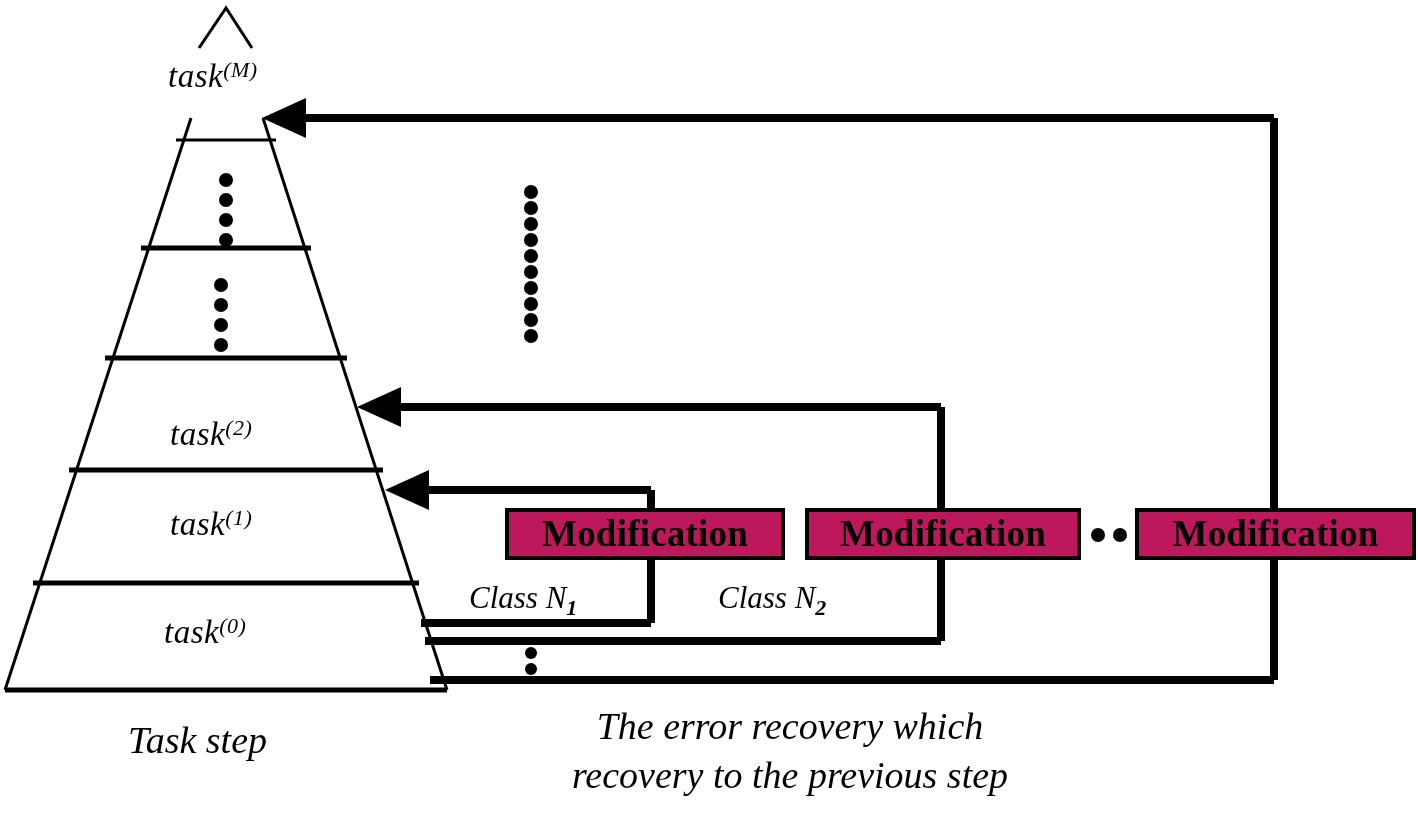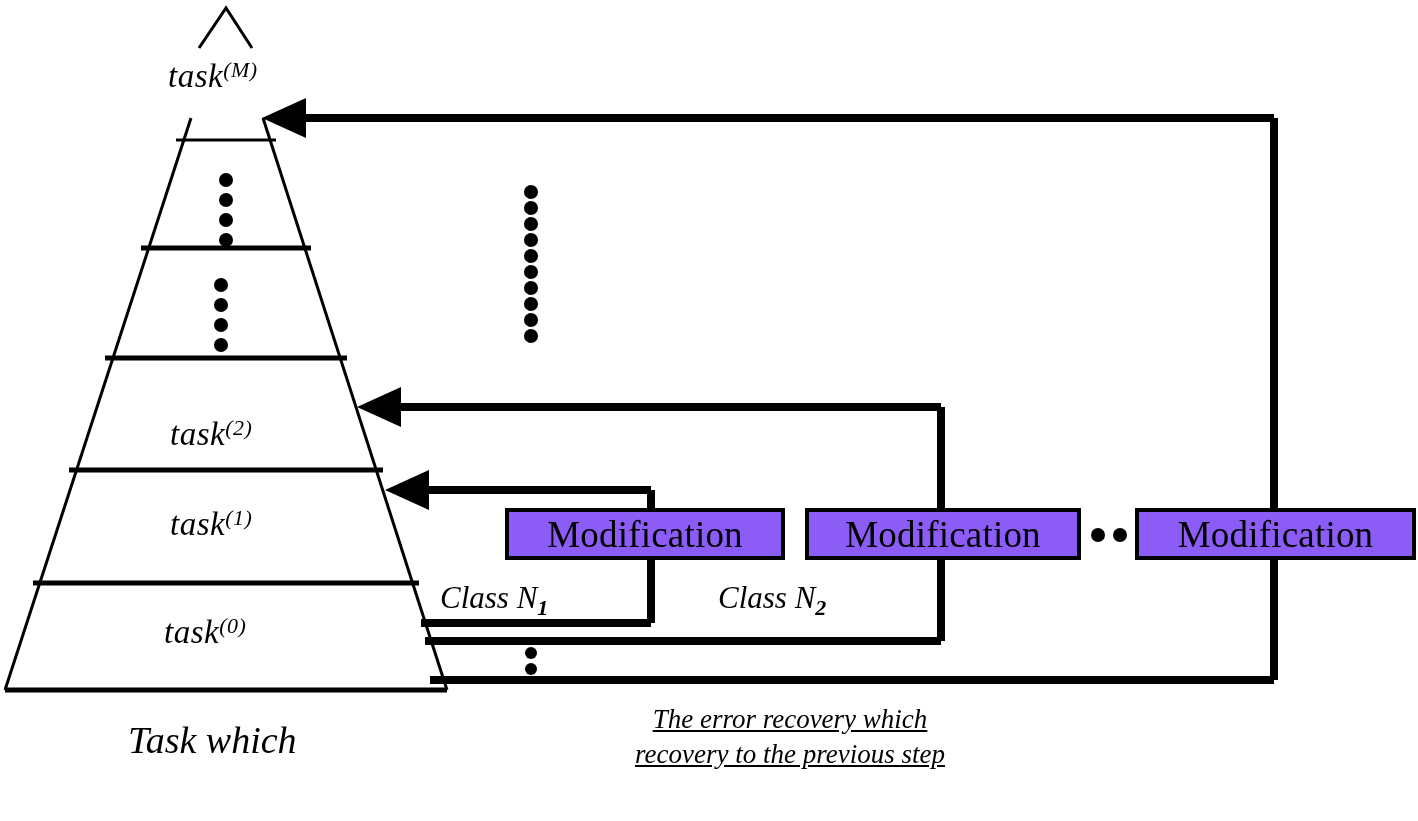--- a/index.html
+++ b/index.html
@@ -63,37 +63,37 @@
     font-size: 31px;
   }
   .class-sub {
     font-size: 22px;
     font-weight: bold;
     font-style: italic;
     vertical-align: -7px;
   }
   .caption {
     font-style: italic;
-    font-size: 27px;
+    font-size: 38px;
     line-height: 1.28;
     text-align: center;
-    text-decoration: underline;
   }
   .tasklayer {
     font-style: italic;
     font-size: 38px;
   }
   .modbox {
     position: absolute;
     display: flex;
-    align-items: center;
+    align-items: flex-start;
     justify-content: center;
-    background: #8b5cf6;
+    background: #be185d;
     border: 4px solid #000000;
     box-sizing: border-box;
+    font-weight: bold;
   }
 </style>
 </head>
 <body>
 
 <div id="canvas">
 
   <svg id="diagram" viewBox="0 0 1418 821">
 
     <path class="stroke thin" d="M 199 48 L 226 8 L 252 48"></path>
@@ -169,35 +169,35 @@
   </div>
 
   <div class="txt task-label" style="left:170px; top:505px;">
     <span>task</span><span class="task-sup">(1)</span>
   </div>
 
   <div class="txt task-label" style="left:164px; top:613px;">
     <span>task</span><span class="task-sup">(0)</span>
   </div>
 
-  <div class="txt tasklayer" style="left:128px; top:718px;">Task which</div>
+  <div class="txt tasklayer" style="left:128px; top:718px;">Task step</div>
 
   <div class="modbox" style="left:505px; top:508px; width:280px; height:52px;">
     <span class="mod-label">Modification</span>
   </div>
 
   <div class="modbox" style="left:805px; top:508px; width:276px; height:52px;">
     <span class="mod-label">Modification</span>
   </div>
 
   <div class="modbox" style="left:1135px; top:508px; width:281px; height:52px;">
     <span class="mod-label">Modification</span>
   </div>
 
-  <div class="txt class-label" style="left:440px; top:580px;">
+  <div class="txt class-label" style="left:469px; top:580px;">
     <span>Class N</span><span class="class-sub">1</span>
   </div>
 
   <div class="txt class-label" style="left:718px; top:580px;">
     <span>Class N</span><span class="class-sub">2</span>
   </div>
 
 
   <div class="txt caption" style="left:520px; top:702px; width:540px; text-align:center;">
     <div>The error recovery which</div>

